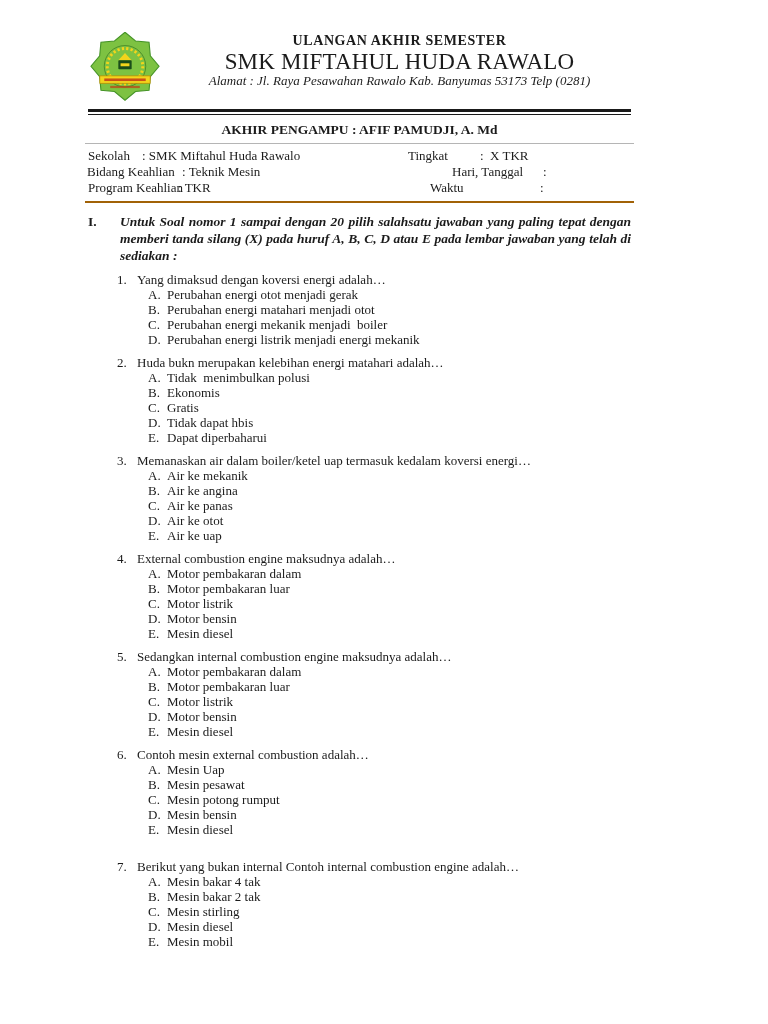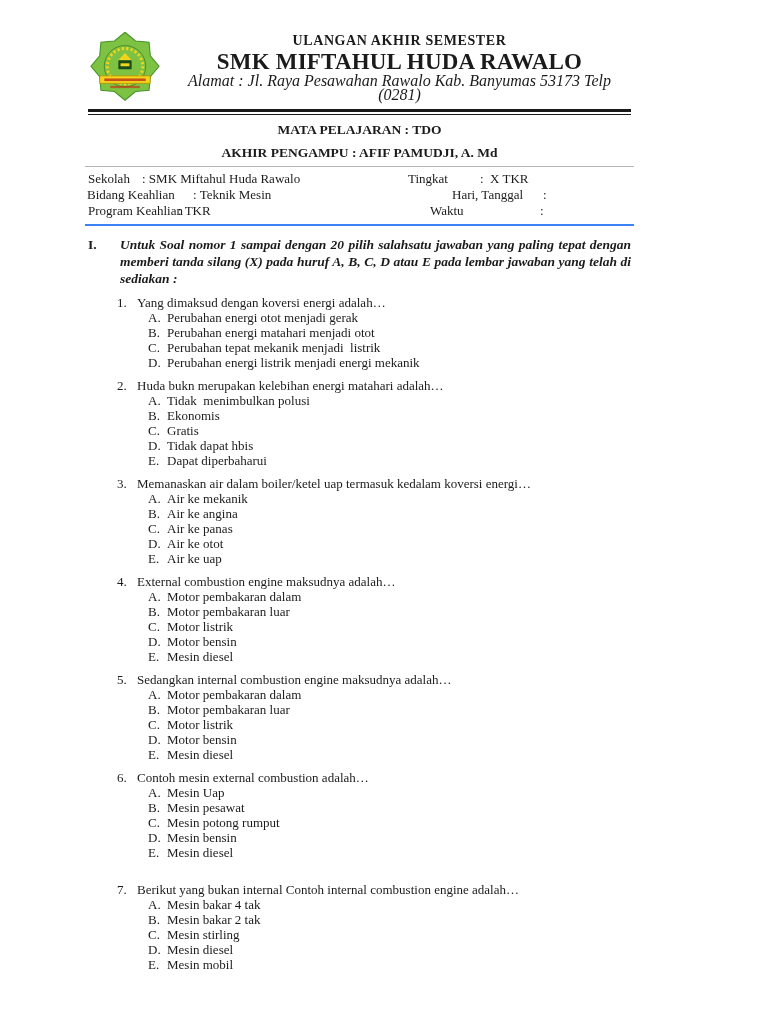--- a/index.html
+++ b/index.html
@@ -10,36 +10,36 @@
     background: #ffffff;
     overflow: hidden;
     font-family: "Liberation Serif", "DejaVu Serif", serif;
     color: #1b1b1b;
   }
   
   .header { display: flex; padding: 32px 76px 0 88px; }
   .logo-box { width: 80px; flex: 0 0 80px; }
   .header-text { flex: 1; text-align: center; }
   .h-line1 { font-weight: bold; font-size: 14px; line-height: 17px; letter-spacing: 0.6px; }
-  .h-school { font-weight: bold; font-size: 23px; line-height: 25px; letter-spacing: 0.2px; }
+  .h-school { font-weight: normal; font-size: 23px; line-height: 25px; letter-spacing: 0.2px; }
   .h-year { font-weight: bold; font-size: 13px; line-height: 16px; }
-  .h-address { font-style: italic; font-size: 16px; line-height: 14px; font-family: Liberation Serif, serif; }
+  .h-address { font-style: italic; font-size: 13px; line-height: 14px; font-family: Liberation Serif, serif; }
   .divider {
     margin: 3px 76px 0 88px;
     height: 2px;
     border-top: 3px solid #1a1a1a;
     border-bottom: 1px solid #1a1a1a;
   }
   .subject { text-align: center; font-weight: bold; font-size: 13.5px; margin: 6px 76px 0 88px; line-height: 17px; }
   .teacher { text-align: center; font-weight: bold; font-size: 13.5px; margin: 6px 76px 0 88px; line-height: 17px; }
   
   .info-table {
     margin: 5px 73px 0 85px;
     border-top: 1px solid #b5b5b5;
-    border-bottom: 2px solid #3b82f6;
+    border-bottom: 2px solid #a16207;
     padding: 4px 0 5px 0;
   }
   .info-row { position: relative; height: 16px; font-size: 13px; line-height: 16px; }
   .info-row span { position: absolute; top: 0; white-space: pre; }
   
   .section { display: flex; margin: 10px 76px 0 88px; }
   .sec-num { font-weight: bold; font-size: 13.5px; width: 32px; flex: 0 0 32px; line-height: 17px; }
   .sec-text { font-weight: bold; font-size: 13.5px; flex: 1; text-align: justify; line-height: 17px; font-style: italic; }
   
   .questions { margin: 0 76px 0 88px; font-size: 13px; }
@@ -74,33 +74,32 @@
     </div>
     <div class="header-text">
       <div class="h-line1">ULANGAN AKHIR SEMESTER</div>
       <div class="h-school">SMK MIFTAHUL HUDA RAWALO</div>
       <div class="h-address">Alamat : Jl. Raya Pesawahan Rawalo Kab. Banyumas 53173  Telp (0281)</div>
     </div>
   </div>
 
   <div class="divider"></div>
 
-  <div class="subject">MATA PELAJARAN : TDO</div>
   <div class="teacher">AKHIR PENGAMPU : AFIF PAMUDJI, A. Md</div>
 
   <div class="info-table">
     <div class="info-row">
       <span style="left:3px">Sekolah</span>
       <span style="left:57px">: SMK Miftahul Huda Rawalo</span>
       <span style="left:323px">Tingkat</span>
       <span style="left:395px">:  X TKR</span>
     </div>
     <div class="info-row">
       <span style="left:2px">Bidang Keahlian</span>
-      <span style="left:108px">: Teknik Mesin</span>
+      <span style="left:97px">: Teknik Mesin</span>
       <span style="left:367px">Hari, Tanggal</span>
       <span style="left:458px">:</span>
     </div>
     <div class="info-row">
       <span style="left:3px">Program Keahlian</span>
       <span style="left:93px">: TKR</span>
       <span style="left:345px">Waktu</span>
       <span style="left:455px">:</span>
     </div>
   </div>
@@ -121,21 +120,21 @@
         <div class="opt">
             <span class="opt-letter">A.</span>
             <span class="opt-text">Perubahan energi otot menjadi gerak</span>
           </div>
         <div class="opt">
             <span class="opt-letter">B.</span>
             <span class="opt-text">Perubahan energi matahari menjadi otot</span>
           </div>
         <div class="opt">
             <span class="opt-letter">C.</span>
-            <span class="opt-text">Perubahan tepat mekanik menjadi  listrik</span>
+            <span class="opt-text">Perubahan energi mekanik menjadi  boiler</span>
           </div>
         <div class="opt">
             <span class="opt-letter">D.</span>
             <span class="opt-text">Perubahan energi listrik menjadi energi mekanik</span>
           </div>
       </div>
     </div>
 
     <div class="question">
       <div class="q-line">

